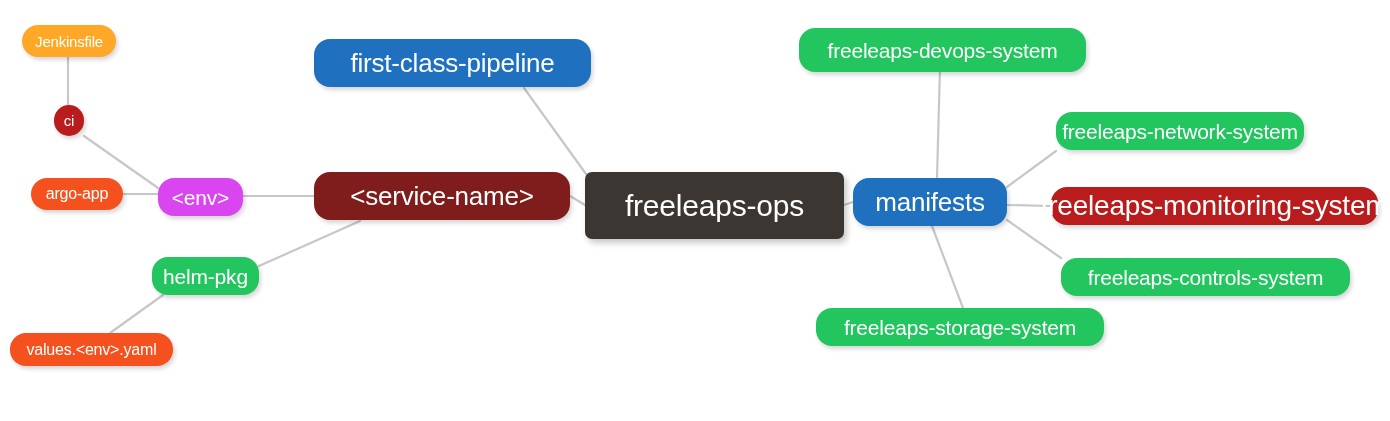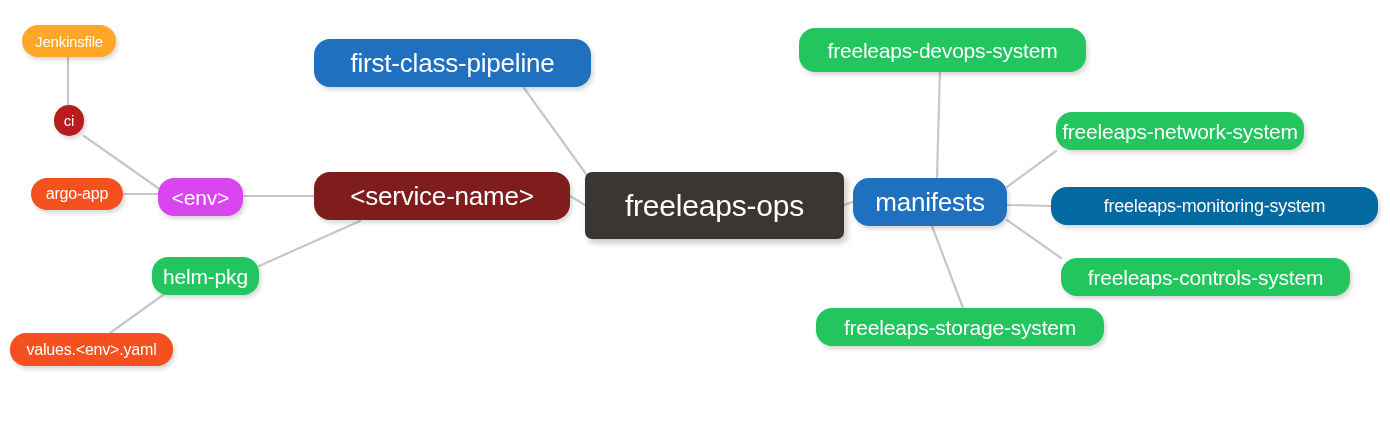--- a/index.html
+++ b/index.html
@@ -101,21 +101,21 @@
       </div>
       <div class="node" style="left: 10px; top: 333px; width: 163px; height: 33px; background: rgb(244, 81, 30); font-size: 16px;">
         <span>values.&lt;env&gt;.yaml</span>
       </div>
       <div class="node" style="left: 799px; top: 28px; width: 287px; height: 44px; background: rgb(34, 197, 94); font-size: 21px;">
         <span>freeleaps-devops-system</span>
       </div>
       <div class="node" style="left: 1056px; top: 112px; width: 248px; height: 38px; background: rgb(34, 197, 94); font-size: 21px;">
         <span>freeleaps-network-system</span>
       </div>
-      <div class="node" style="left: 1051px; top: 187px; width: 327px; height: 38px; background: #0369a1; font-size: 18px;">
+      <div class="node" style="left: 1051px; top: 187px; width: 327px; height: 38px; background: #b91c1c; font-size: 28px;">
         <span>freeleaps-monitoring-system</span>
       </div>
       <div class="node" style="left: 1061px; top: 258px; width: 289px; height: 38px; background: rgb(34, 197, 94); font-size: 21px;">
         <span>freeleaps-controls-system</span>
       </div>
       <div class="node" style="left: 816px; top: 308px; width: 288px; height: 38px; background: rgb(34, 197, 94); font-size: 21px;">
         <span>freeleaps-storage-system</span>
       </div>
     </div>
 </div>

